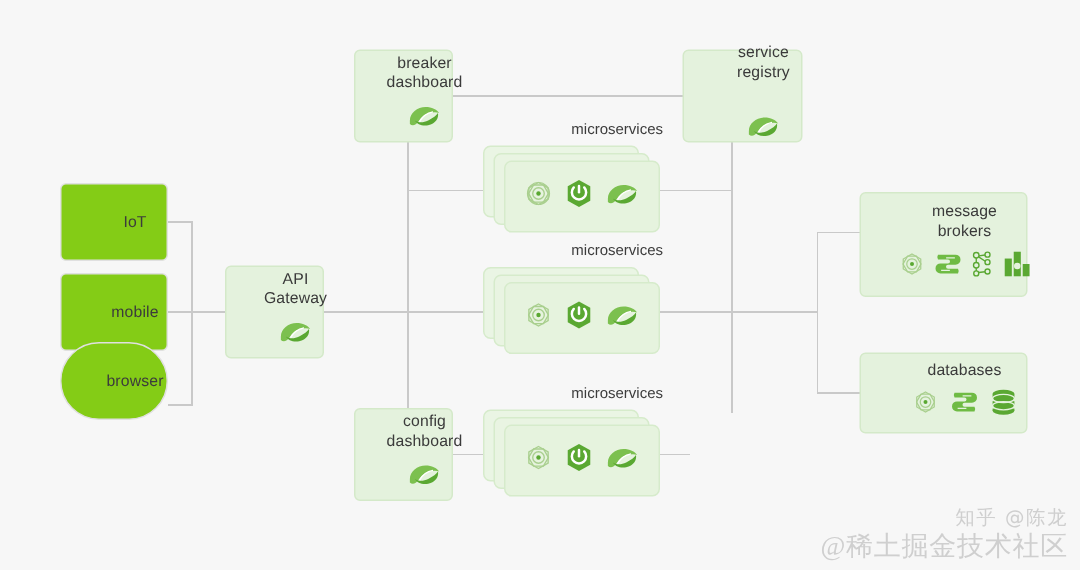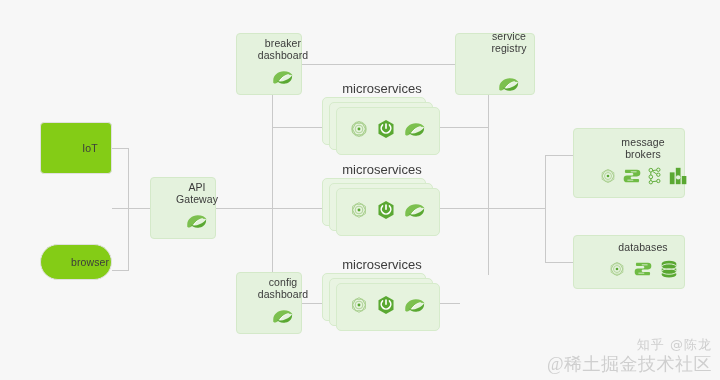--- a/index.html
+++ b/index.html
@@ -52,22 +52,22 @@
   }
   .stack .card.back2{background:#eaf5e4;}
   .stack .card.back1{background:#e9f4e2;}
   .stack .card.front{
     background:#e6f3de;
     display:flex;align-items:center;justify-content:center;
   }
   .stack .slabel{
     position:absolute;
     width:100%;
-    text-align:center;
-    font-size:13px;
+    text-align:right;
+    font-size:10px;
     color:#3c3c3c;
     top:-16px;
   }
 
   .wm{
     position:absolute;
     right:8px;bottom:4px;
     text-align:right;
     color:#cfcfcf;
     font-family:"DejaVu Sans",sans-serif;
@@ -111,22 +111,25 @@
       <path d="M545 208 V155 H573"></path>
 
       <path d="M545 208 V262 H573"></path>
     </g>
   </svg>
 
   <div class="node gray" style="left:40px;top:122px;width:72px;height:52px;">
     <div class="cap">IoT</div>
   </div>
 
-
-  <div class="node gray" style="left:40px;top:244px;width:72px;height:36px;border-radius:26px;">
+  <div class="node gray" style="left:40px;top:182px;width:72px;height:52px;">
+    <div class="cap">mobile</div>
+  </div>
+
+  <div class="node gray" style="left:40px;top:228px;width:72px;height:52px;border-radius:26px;">
     <div class="cap">browser</div>
   </div>
 
   <div class="node green" style="left:150px;top:177px;width:66px;height:62px;">
     <div class="cap">API
 Gateway</div>
     <div class="icons">
       <span>
         <svg width="26" height="20" viewBox="0 0 32 24">
           <path d="M4 16c0-6 6-11 13-11 5 0 9 2 11 5-2-1-5-1-8 0-4 1-7 4-9 7-2 3-5 4-7 2z" fill="#7cc04f"></path>

